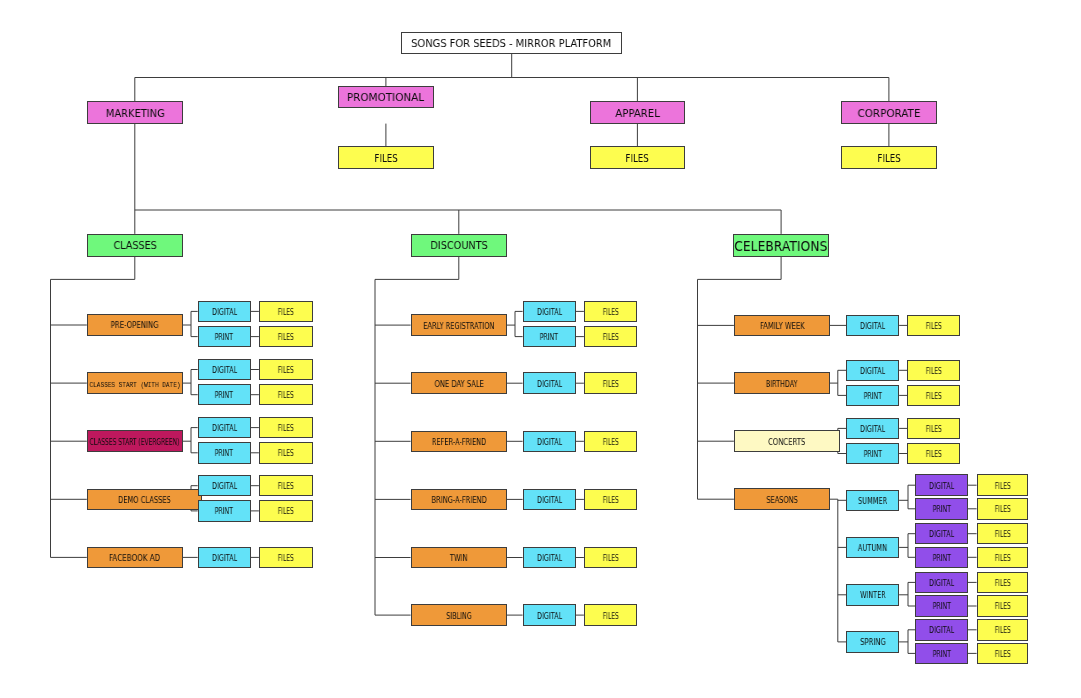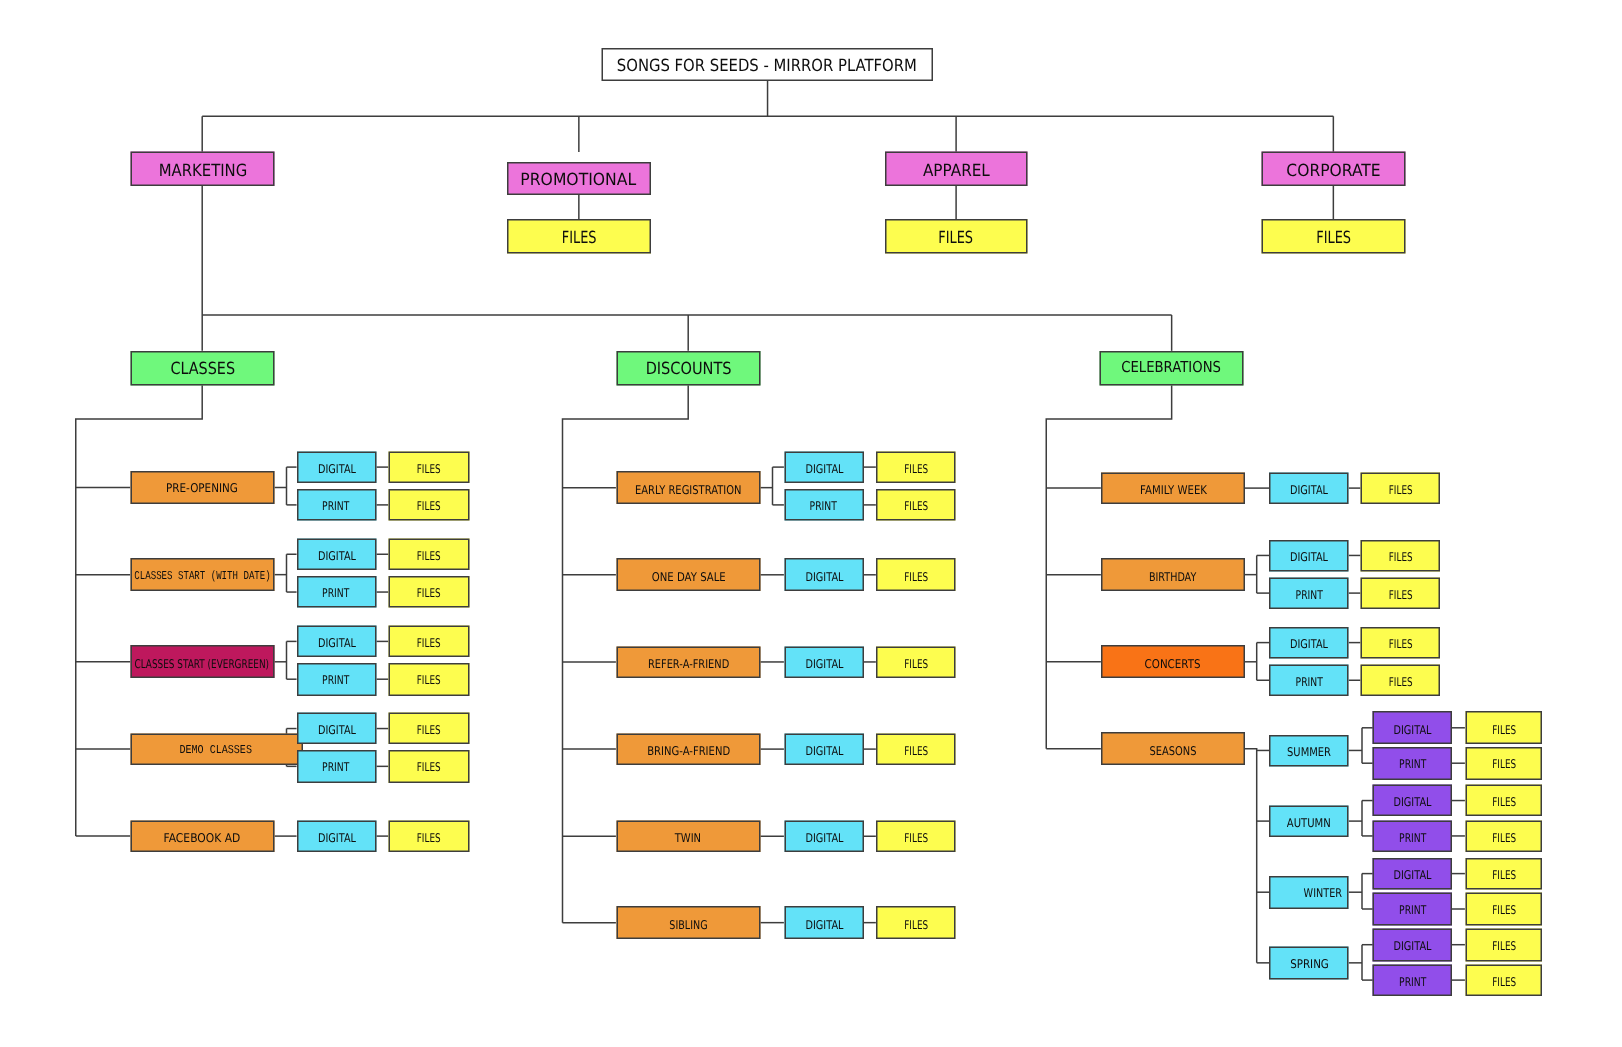--- a/index.html
+++ b/index.html
@@ -139,21 +139,21 @@
       <polyline points="968,653.4 976.6,653.4" fill="none" stroke="#3d3d3d" stroke-width="1"></polyline>
     </svg>
 
   <div id="nodes">
       <div class="node" style="left: 401.3px; top: 32.2px; width: 220.8px; height: 21.7px; background: rgb(255, 255, 255); border-color: rgb(61, 61, 61); color: rgb(13, 13, 13); font-size: 11.2px;">
       <span class="node-label" style="top: 0.8px; transform: scaleX(0.883246);">SONGS FOR SEEDS - MIRROR PLATFORM</span>
     </div>
       <div class="node" style="left: 86.8px; top: 101.4px; width: 96.1px; height: 22.2px; background: rgb(236, 116, 219); border-color: rgb(61, 61, 61); color: rgb(13, 13, 13); font-size: 11.2px;">
       <span class="node-label" style="top: 0.8px; transform: scaleX(0.885138);">MARKETING</span>
     </div>
-      <div class="node" style="left: 337.9px; top: 108px; width: 96px; height: 22.2px; background: rgb(236, 116, 219); border-color: rgb(61, 61, 61); color: rgb(13, 13, 13); font-size: 11.2px;">
+      <div class="node" style="left: 337.9px; top: 86px; width: 96px; height: 22.2px; background: rgb(236, 116, 219); border-color: rgb(61, 61, 61); color: rgb(13, 13, 13); font-size: 11.2px;">
       <span class="node-label" style="top: 0.8px; transform: scaleX(0.930296);">PROMOTIONAL</span>
     </div>
       <div class="node" style="left: 589.9px; top: 101.4px; width: 95px; height: 22.2px; background: rgb(236, 116, 219); border-color: rgb(61, 61, 61); color: rgb(13, 13, 13); font-size: 11.2px;">
       <span class="node-label" style="top: 0.8px; transform: scaleX(0.907023);">APPAREL</span>
     </div>
       <div class="node" style="left: 841px; top: 101.4px; width: 95.7px; height: 22.2px; background: rgb(236, 116, 219); border-color: rgb(61, 61, 61); color: rgb(13, 13, 13); font-size: 11.2px;">
       <span class="node-label" style="top: 0.8px; transform: scaleX(0.924166);">CORPORATE</span>
     </div>
       <div class="node" style="left: 337.9px; top: 146.4px; width: 96px; height: 22.2px; background: rgb(253, 253, 79); border-color: rgb(61, 61, 61); color: rgb(13, 13, 13); font-size: 11.2px;">
       <span class="node-label" style="top: 0.8px; transform: scaleX(0.769725);">FILES</span>
@@ -163,21 +163,21 @@
     </div>
       <div class="node" style="left: 841px; top: 146.4px; width: 95.7px; height: 22.2px; background: rgb(253, 253, 79); border-color: rgb(61, 61, 61); color: rgb(13, 13, 13); font-size: 11.2px;">
       <span class="node-label" style="top: 0.8px; transform: scaleX(0.769725);">FILES</span>
     </div>
       <div class="node" style="left: 86.8px; top: 233.9px; width: 96.1px; height: 22.7px; background: rgb(111, 248, 124); border-color: rgb(61, 61, 61); color: rgb(13, 13, 13); font-size: 11.2px;">
       <span class="node-label" style="top: 0.8px; transform: scaleX(0.85638);">CLASSES</span>
     </div>
       <div class="node" style="left: 410.6px; top: 233.9px; width: 96.3px; height: 22.7px; background: rgb(111, 248, 124); border-color: rgb(61, 61, 61); color: rgb(13, 13, 13); font-size: 11.2px;">
       <span class="node-label" style="top: 0.8px; transform: scaleX(0.866336);">DISCOUNTS</span>
     </div>
-      <div class="node" style="left: 733.1px; top: 233.9px; width: 95.9px; height: 22.7px; background: rgb(111, 248, 124); border-color: rgb(61, 61, 61); color: rgb(13, 13, 13); font-size: 10px;">
+      <div class="node" style="left: 733.1px; top: 233.9px; width: 95.9px; height: 22.7px; background: rgb(111, 248, 124); border-color: rgb(61, 61, 61); color: rgb(13, 13, 13); font-size: 14px;">
       <span class="node-label" style="top: 0.8px; transform: scaleX(0.881778);">CELEBRATIONS</span>
     </div>
       <div class="node" style="left: 86.8px; top: 314.2px; width: 96.2px; height: 21.6px; background: rgb(239, 153, 57); border-color: rgb(61, 61, 61); color: rgb(13, 13, 13); font-size: 8px;">
       <span class="node-label" style="top: 1.5px; transform: scaleX(0.866968);">PRE-OPENING</span>
     </div>
       <div class="node" style="left: 197.7px; top: 300.6px; width: 53.2px; height: 21.6px; background: rgb(99, 226, 248); border-color: rgb(61, 61, 61); color: rgb(13, 13, 13); font-size: 8px;">
       <span class="node-label" style="top: 1.5px; transform: scaleX(0.808791);">DIGITAL</span>
     </div>
       <div class="node" style="left: 258.9px; top: 300.6px; width: 54px; height: 21.6px; background: rgb(253, 253, 79); border-color: rgb(61, 61, 61); color: rgb(13, 13, 13); font-size: 8px;">
       <span class="node-label" style="top: 1.5px; transform: scaleX(0.737391);">FILES</span>
@@ -211,21 +211,21 @@
     </div>
       <div class="node" style="left: 258.9px; top: 416.8px; width: 54px; height: 21.6px; background: rgb(253, 253, 79); border-color: rgb(61, 61, 61); color: rgb(13, 13, 13); font-size: 8px;">
       <span class="node-label" style="top: 1.5px; transform: scaleX(0.737391);">FILES</span>
     </div>
       <div class="node" style="left: 197.7px; top: 442px; width: 53.2px; height: 21.6px; background: rgb(99, 226, 248); border-color: rgb(61, 61, 61); color: rgb(13, 13, 13); font-size: 8px;">
       <span class="node-label" style="top: 1.5px; transform: scaleX(0.77037);">PRINT</span>
     </div>
       <div class="node" style="left: 258.9px; top: 442px; width: 54px; height: 21.6px; background: rgb(253, 253, 79); border-color: rgb(61, 61, 61); color: rgb(13, 13, 13); font-size: 8px;">
       <span class="node-label" style="top: 1.5px; transform: scaleX(0.737391);">FILES</span>
     </div>
-      <div class="node" style="left: 86.8px; top: 488.5px; width: 115px; height: 21.6px; background: rgb(239, 153, 57); border-color: rgb(61, 61, 61); color: rgb(13, 13, 13); font-size: 8px; font-family: Liberation Mono, monospace;">
+      <div class="node" style="left: 86.8px; top: 488.5px; width: 115px; height: 21.6px; background: rgb(239, 153, 57); border-color: rgb(61, 61, 61); color: rgb(13, 13, 13); font-size: 8px;">
       <span class="node-label" style="top: 1.5px; transform: scaleX(0.838719);">DEMO CLASSES</span>
     </div>
       <div class="node" style="left: 197.7px; top: 474.9px; width: 53.2px; height: 21.6px; background: rgb(99, 226, 248); border-color: rgb(61, 61, 61); color: rgb(13, 13, 13); font-size: 8px;">
       <span class="node-label" style="top: 1.5px; transform: scaleX(0.808791);">DIGITAL</span>
     </div>
       <div class="node" style="left: 258.9px; top: 474.9px; width: 54px; height: 21.6px; background: rgb(253, 253, 79); border-color: rgb(61, 61, 61); color: rgb(13, 13, 13); font-size: 8px;">
       <span class="node-label" style="top: 1.5px; transform: scaleX(0.737391);">FILES</span>
     </div>
       <div class="node" style="left: 197.7px; top: 500.1px; width: 53.2px; height: 21.6px; background: rgb(99, 226, 248); border-color: rgb(61, 61, 61); color: rgb(13, 13, 13); font-size: 8px;">
       <span class="node-label" style="top: 1.5px; transform: scaleX(0.77037);">PRINT</span>
@@ -319,21 +319,21 @@
     </div>
       <div class="node" style="left: 907px; top: 359.5px; width: 52.6px; height: 21.6px; background: rgb(253, 253, 79); border-color: rgb(61, 61, 61); color: rgb(13, 13, 13); font-size: 8px;">
       <span class="node-label" style="top: 1.5px; transform: scaleX(0.737391);">FILES</span>
     </div>
       <div class="node" style="left: 846.1px; top: 384.6px; width: 53px; height: 21.6px; background: rgb(99, 226, 248); border-color: rgb(61, 61, 61); color: rgb(13, 13, 13); font-size: 8px;">
       <span class="node-label" style="top: 1.5px; transform: scaleX(0.77037);">PRINT</span>
     </div>
       <div class="node" style="left: 907px; top: 384.6px; width: 52.6px; height: 21.6px; background: rgb(253, 253, 79); border-color: rgb(61, 61, 61); color: rgb(13, 13, 13); font-size: 8px;">
       <span class="node-label" style="top: 1.5px; transform: scaleX(0.737391);">FILES</span>
     </div>
-      <div class="node" style="left: 733.9px; top: 430.4px; width: 96px; height: 21.6px; background: #f97316; border-color: rgb(61, 61, 61); color: rgb(13, 13, 13); font-size: 8px;">
+      <div class="node" style="left: 733.9px; top: 430.4px; width: 106px; height: 21.6px; background: #fef9c3; border-color: rgb(61, 61, 61); color: rgb(13, 13, 13); font-size: 8px;">
       <span class="node-label" style="top: 1.5px; transform: scaleX(0.858396);">CONCERTS</span>
     </div>
       <div class="node" style="left: 846.1px; top: 417.6px; width: 53px; height: 21.6px; background: rgb(99, 226, 248); border-color: rgb(61, 61, 61); color: rgb(13, 13, 13); font-size: 8px;">
       <span class="node-label" style="top: 1.5px; transform: scaleX(0.808791);">DIGITAL</span>
     </div>
       <div class="node" style="left: 907px; top: 417.6px; width: 52.6px; height: 21.6px; background: rgb(253, 253, 79); border-color: rgb(61, 61, 61); color: rgb(13, 13, 13); font-size: 8px;">
       <span class="node-label" style="top: 1.5px; transform: scaleX(0.737391);">FILES</span>
     </div>
       <div class="node" style="left: 846.1px; top: 442.7px; width: 53px; height: 21.6px; background: rgb(99, 226, 248); border-color: rgb(61, 61, 61); color: rgb(13, 13, 13); font-size: 8px;">
       <span class="node-label" style="top: 1.5px; transform: scaleX(0.77037);">PRINT</span>
@@ -367,21 +367,21 @@
     </div>
       <div class="node" style="left: 976.6px; top: 522.9px; width: 51.9px; height: 21.6px; background: rgb(253, 253, 79); border-color: rgb(61, 61, 61); color: rgb(13, 13, 13); font-size: 8px;">
       <span class="node-label" style="top: 1.5px; transform: scaleX(0.737391);">FILES</span>
     </div>
       <div class="node" style="left: 915.3px; top: 546.5px; width: 52.7px; height: 21.6px; background: rgb(145, 78, 234); border-color: rgb(61, 61, 61); color: rgb(13, 13, 13); font-size: 8px;">
       <span class="node-label" style="top: 1.5px; transform: scaleX(0.77037);">PRINT</span>
     </div>
       <div class="node" style="left: 976.6px; top: 546.5px; width: 51.9px; height: 21.6px; background: rgb(253, 253, 79); border-color: rgb(61, 61, 61); color: rgb(13, 13, 13); font-size: 8px;">
       <span class="node-label" style="top: 1.5px; transform: scaleX(0.737391);">FILES</span>
     </div>
-      <div class="node" style="left: 846.1px; top: 584px; width: 53px; height: 21.6px; background: rgb(99, 226, 248); border-color: rgb(61, 61, 61); color: rgb(13, 13, 13); font-size: 8px; justify-content: flex-end;">
+      <div class="node" style="left: 846.1px; top: 584px; width: 53px; height: 21.6px; background: rgb(99, 226, 248); border-color: rgb(61, 61, 61); color: rgb(13, 13, 13); font-size: 8px;">
       <span class="node-label" style="top: 1.5px; transform: scaleX(0.805903);">WINTER</span>
     </div>
       <div class="node" style="left: 915.3px; top: 571.6px; width: 52.7px; height: 21.6px; background: rgb(145, 78, 234); border-color: rgb(61, 61, 61); color: rgb(13, 13, 13); font-size: 8px;">
       <span class="node-label" style="top: 1.5px; transform: scaleX(0.808791);">DIGITAL</span>
     </div>
       <div class="node" style="left: 976.6px; top: 571.6px; width: 51.9px; height: 21.6px; background: rgb(253, 253, 79); border-color: rgb(61, 61, 61); color: rgb(13, 13, 13); font-size: 8px;">
       <span class="node-label" style="top: 1.5px; transform: scaleX(0.737391);">FILES</span>
     </div>
       <div class="node" style="left: 915.3px; top: 595.2px; width: 52.7px; height: 21.6px; background: rgb(145, 78, 234); border-color: rgb(61, 61, 61); color: rgb(13, 13, 13); font-size: 8px;">
       <span class="node-label" style="top: 1.5px; transform: scaleX(0.77037);">PRINT</span>

